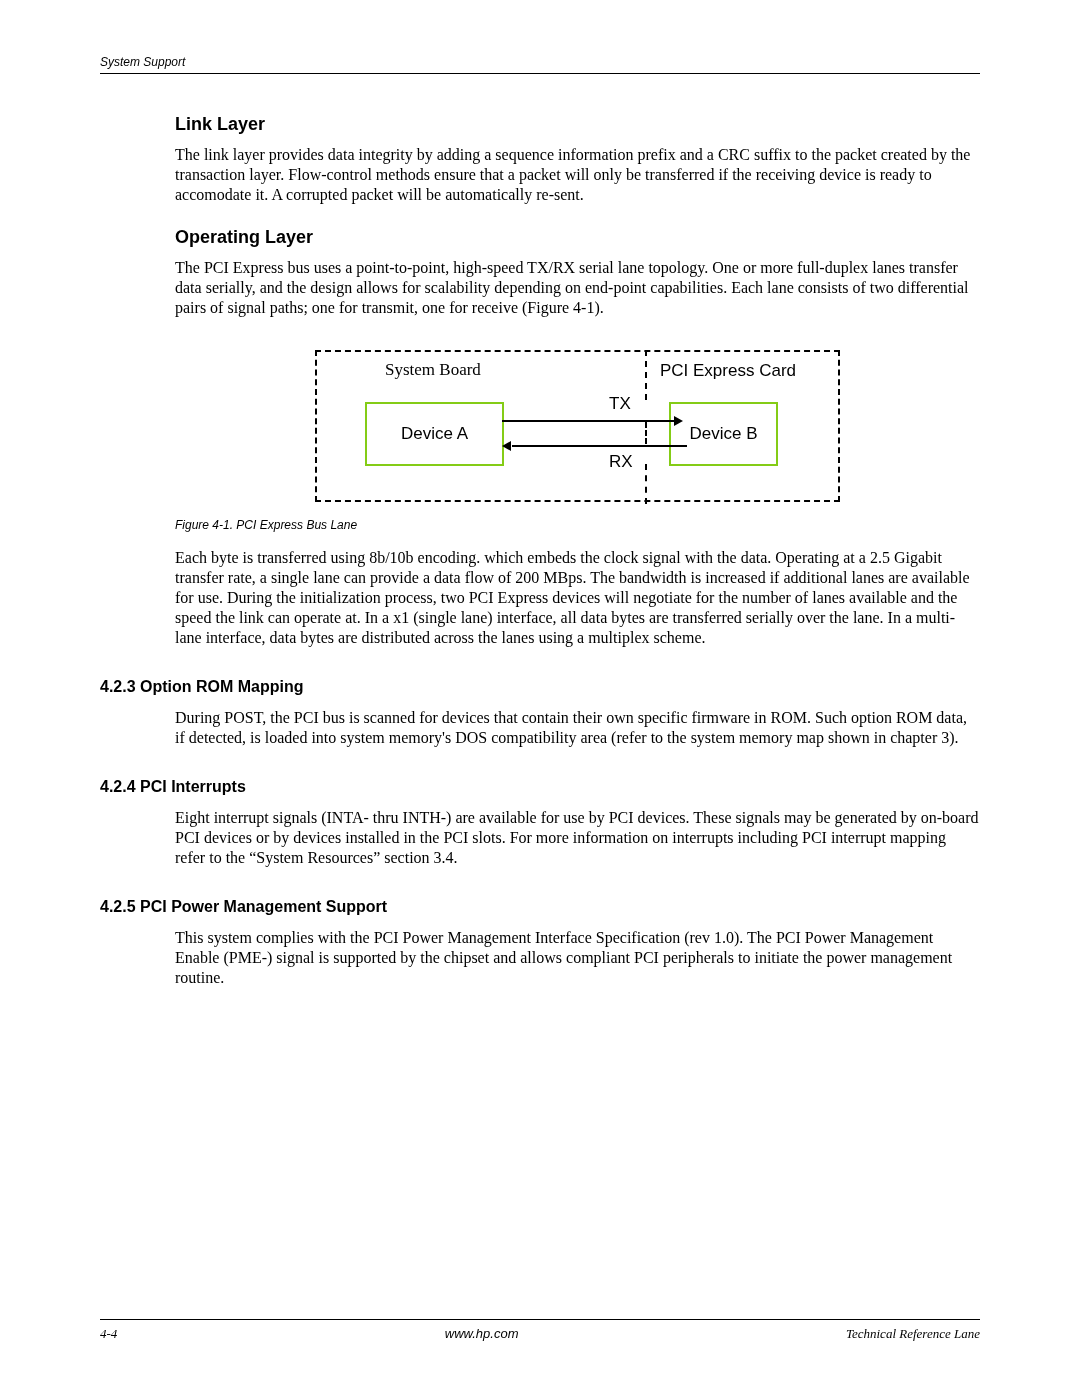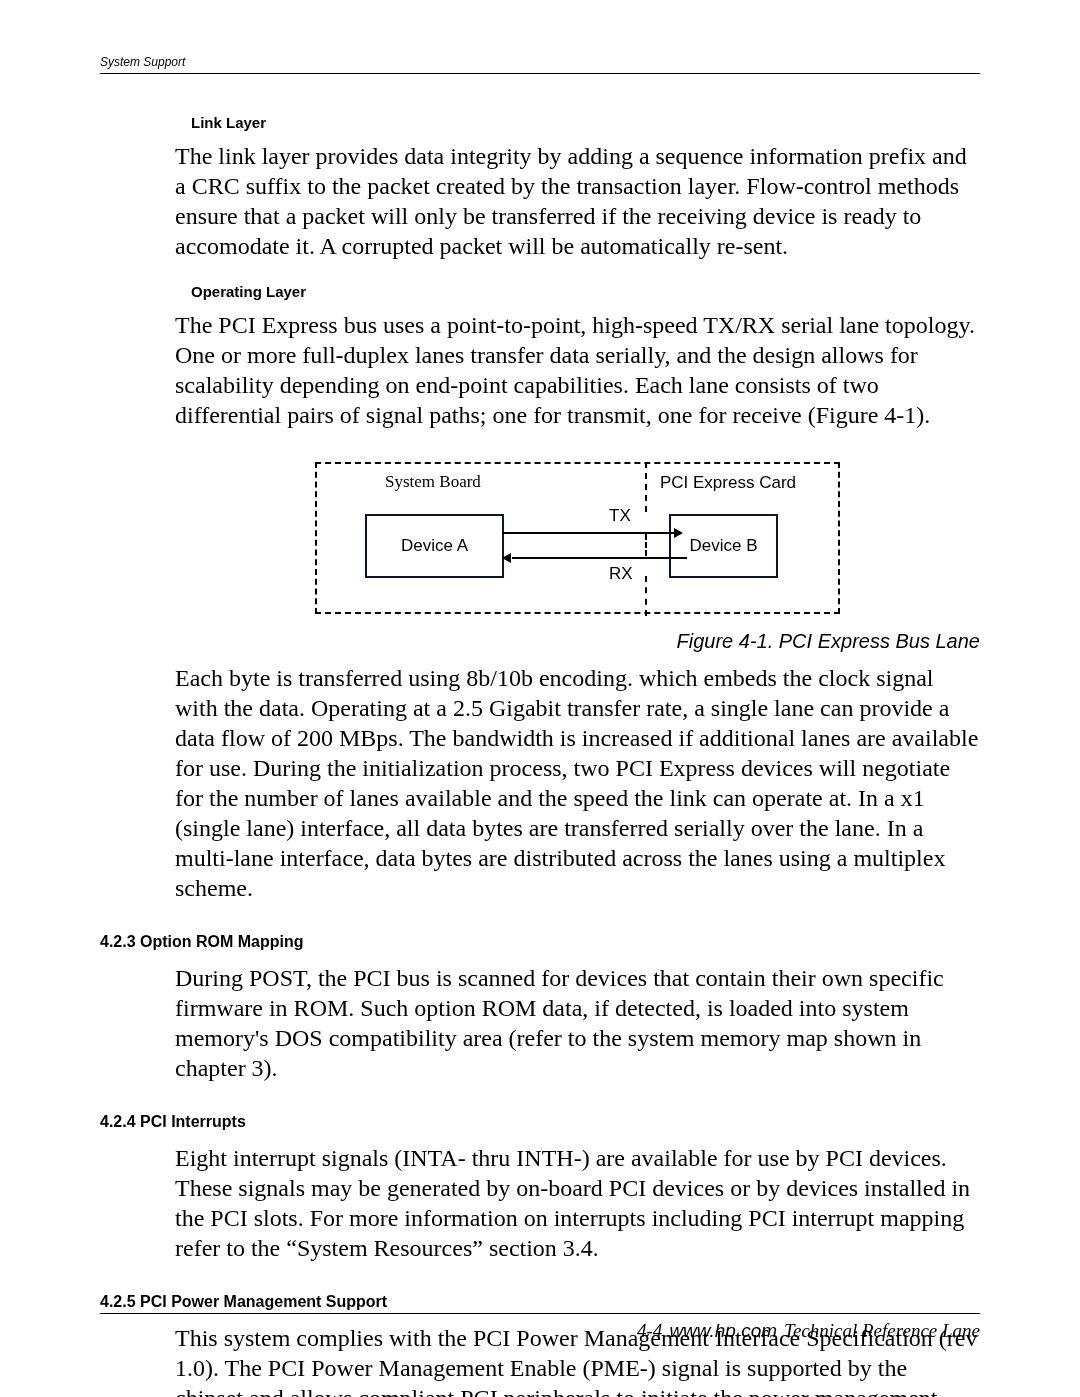--- a/index.html
+++ b/index.html
@@ -27,38 +27,37 @@
     border: none;
     border-top: 1.2px solid #000;
     margin: 0 0 40px 0;
   }
   .content {
     padding-left: 75px;
   }
   .sub-heading {
     font-family: Arial, Helvetica, sans-serif;
     font-weight: bold;
-    font-size: 15px;
-    margin: 0 0 10px 16px;
+    font-size: 18px;
+    margin: 0 0 10px 0;
   }
   .body-text {
-    font-size: 24px;
+    font-size: 16px;
     line-height: 1.25;
     margin: 0 0 22px 0;
   }
   .figure-wrap {
     text-align: center;
     margin: 32px 0 10px 0;
   }
   .figure-caption {
     font-family: Arial, Helvetica, sans-serif;
     font-style: italic;
-    font-size: 20px;
-    margin: 12px 0 10px 0;
-    text-align: right;
+    font-size: 12px;
+    margin: 12px 0 16px 0;
   }
   .section-heading {
     font-family: Arial, Helvetica, sans-serif;
     font-weight: bold;
     font-size: 16px;
     margin: 30px 0 12px -75px;
   }
   
   .diagram {
     display: inline-block;
@@ -69,21 +68,21 @@
     height: 152px;
     box-sizing: border-box;
   }
   .diag-label {
     position: absolute;
     font-family: Arial, Helvetica, sans-serif;
     font-size: 17px;
   }
   .device-box {
     position: absolute;
-    border: 2px solid #0f172a;
+    border: 2px solid #84cc16;
     background: #fff;
     font-family: Arial, Helvetica, sans-serif;
     font-size: 17px;
     display: flex;
     justify-content: center;
     align-items: center;
   }
   .dev-a { top: 50px; left: 48px; width: 135px; height: 60px; }
   .dev-b { top: 50px; right: 60px; width: 105px; height: 60px; }
   .system-board { top: 8px; left: 68px; font-family: Liberation Serif, serif; }
@@ -112,24 +111,24 @@
     position: absolute;
     left: 100px; right: 100px; bottom: 55px;
   }
   .footer-rule {
     border: none;
     border-top: 1.2px solid #000;
     margin: 0 0 6px 0;
   }
   .footer-row {
     display: flex;
-    justify-content: flex-end;
+    justify-content: space-between;
     font-family: "Times New Roman", serif;
     font-style: italic;
-    font-size: 19px;
+    font-size: 13px;
     gap: 7px;
   }
   .footer-center {
     font-family: Arial, Helvetica, sans-serif;
     font-style: italic;
   }
 </style>
 </head>
 <body>
 

